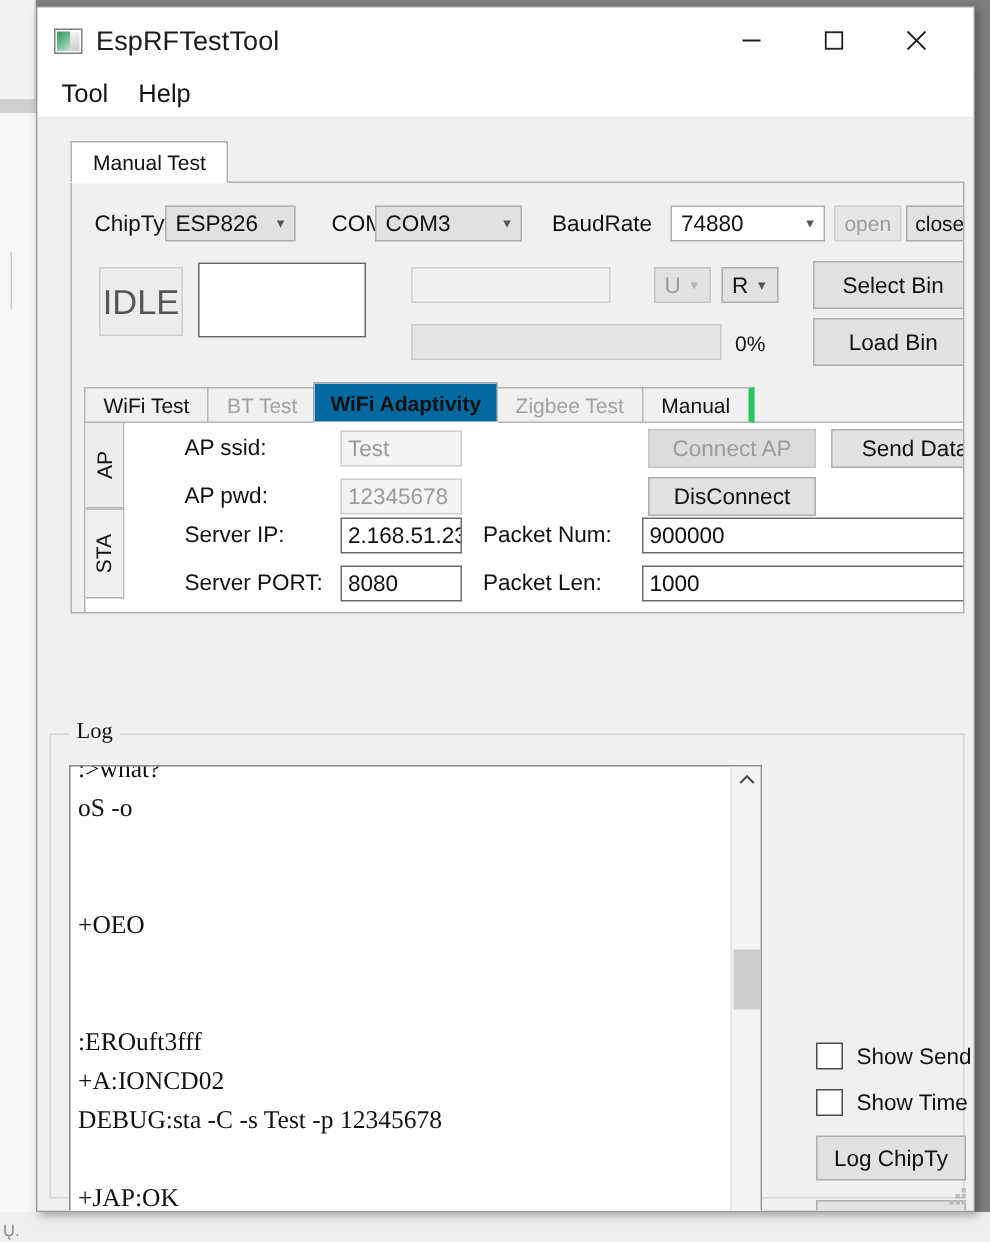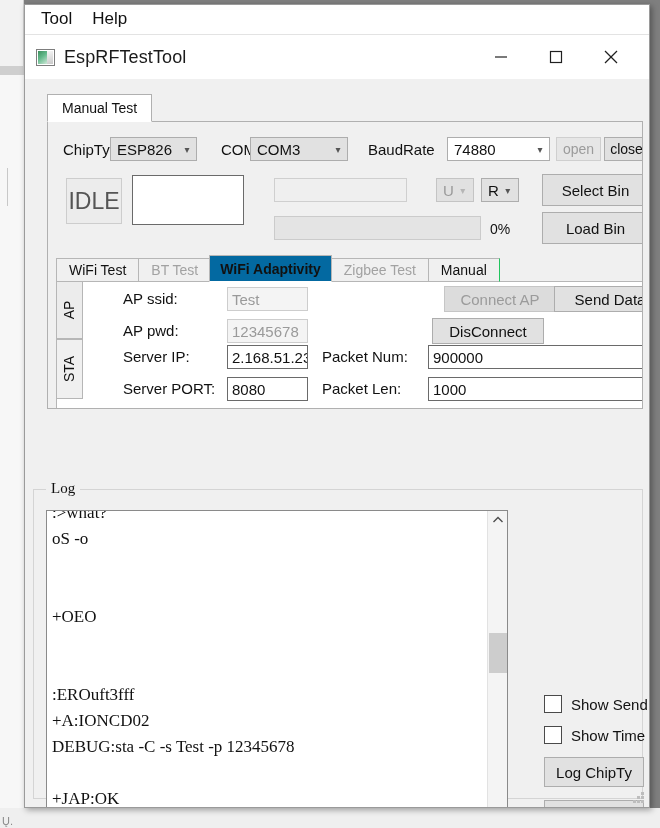--- a/index.html
+++ b/index.html
@@ -257,21 +257,21 @@
   .itab {
     height: 24px;
     padding: 0 12px;
     background: #f0f0f0;
     border: 1px solid #b6b6b6;
     border-right: none;
     display: flex; align-items: center;
     font-size: 14px; color: #111;
     white-space: nowrap;
   }
-  .itab:last-child { border-right: 1px solid #22c55e; }
+  .itab:last-child { border-right: 4px solid #22c55e; }
   .itab.disabled { color: #a2a2a2; }
   .itab.active {
     height: 27px;
     background: #0369a1;
     border: 1px solid #b6b6b6;
     border-bottom-color: #ffffff;
     font-weight: bold;
     position: relative; z-index: 4;
     margin-left: -1px; margin-right: -1px;
     border-right: 1px solid #b6b6b6;
@@ -327,21 +327,21 @@
     position: absolute; height: 26px;
     background: #e1e1e1; border: 1px solid #adadad;
     display: flex; align-items: center; justify-content: center;
     font-size: 15px; color: #111; white-space: nowrap;
   }
   .fbtn.disabled { color: #9b9b9b; background:#dcdcdc; border-color:#c6c6c6; }
 
   
   #lbl-apssid  { left: 39px;  top: 8px; }
   #txt-apssid  { left: 143px; top: 5px;  width: 81px; }
-  #btn-connectap { left: 360px; top: 4px;  width: 112px; }
+  #btn-connectap { left: 348px; top: 4px;  width: 112px; }
   #btn-senddata  { left: 470px; top: 4px;  width: 112px; }
   #lbl-appwd   { left: 39px;  top: 40px; }
   #txt-appwd   { left: 143px; top: 37px; width: 81px; }
   #btn-disconnect { left: 348px; top: 36px; width: 112px; }
 
   
   #lbl-serverip   { left: 39px;  top: 66px; }
   #txt-serverip   { left: 143px; top: 63px; width: 81px; }
   #lbl-pktnum     { left: 238px; top: 66px; }
   #txt-pktnum     { left: 344px; top: 63px; width: 238px; }
@@ -443,25 +443,20 @@
   <div id="desk-panel-a"></div>
   <div id="desk-panel-b"></div>
   <div id="desk-panel-c"></div>
   <div id="desk-line"></div>
   <div id="desk-taskbar">
     <span id="desk-taskglyph">Ų.</span>
   </div>
 </div>
 
 <div id="window">
-
-  <div id="menubar">
-    <div class="menu-item">Tool</div>
-    <div class="menu-item">Help</div>
-  </div>
 
   <div id="titlebar">
     <div id="app-icon">
       <div class="sq1"></div>
         <div class="sq2"></div>
     </div>
     <div id="app-title">EspRFTestTool</div>
 
     <div class="wbtn" id="btn-min">
       <svg width="16" height="16" viewBox="0 0 16 16">
@@ -474,20 +469,25 @@
       </svg>
     </div>
     <div class="wbtn" id="btn-close">
       <svg width="18" height="18" viewBox="0 0 18 18">
         <line x1="3" y1="3" x2="15" y2="15" stroke="#202020" stroke-width="1.2"></line>
         <line x1="15" y1="3" x2="3" y2="15" stroke="#202020" stroke-width="1.2"></line>
       </svg>
     </div>
   </div>
 
+  <div id="menubar">
+    <div class="menu-item">Tool</div>
+    <div class="menu-item">Help</div>
+  </div>
+
   <div id="body">
 
     <div id="outer-tabs">
       <div id="outer-tabstrip">
         <div id="outer-tab-manual">Manual Test</div>
       </div>
 
       <div id="outer-tabpage">
 
         <div id="conn-row"></div>

